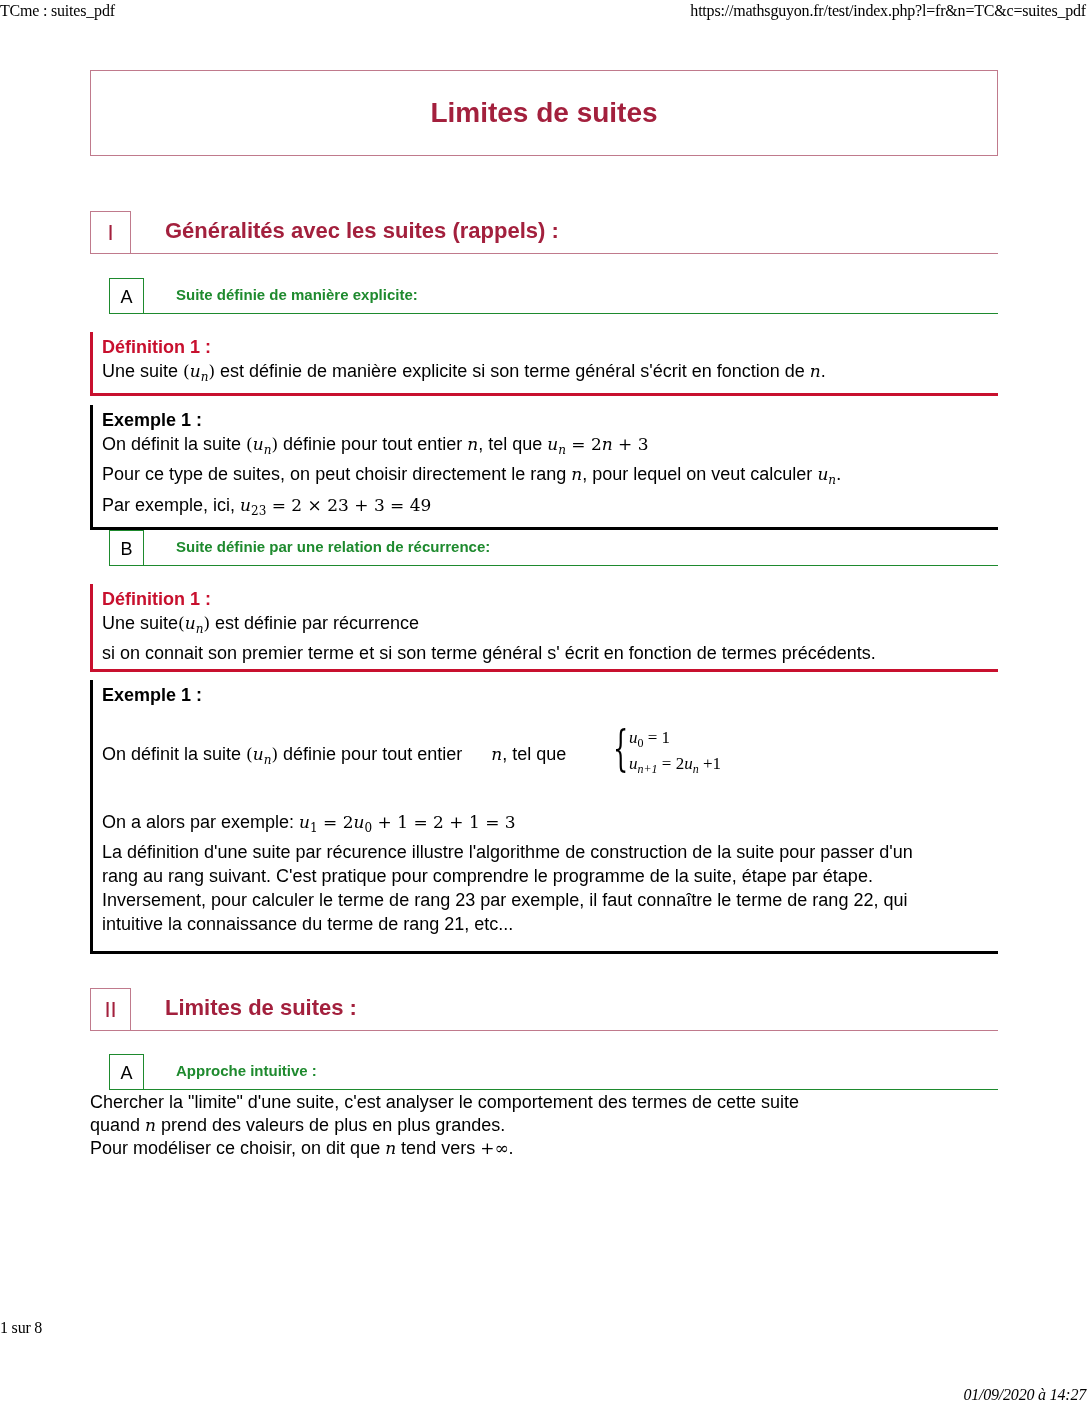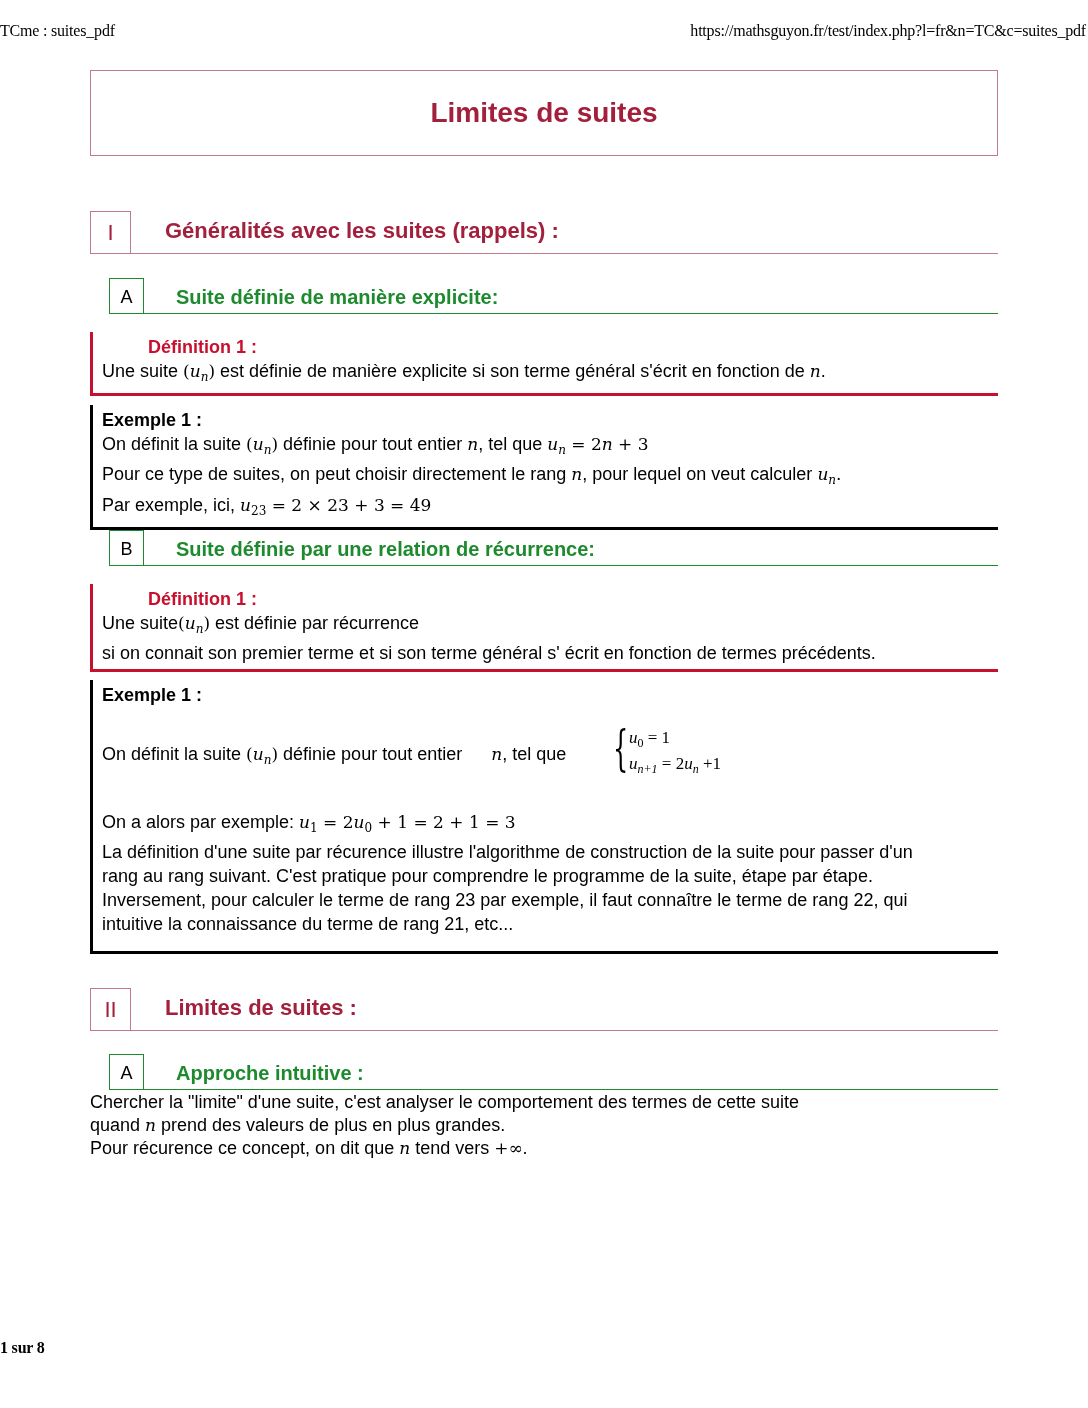--- a/index.html
+++ b/index.html
@@ -2,25 +2,25 @@
 <html><head>
   <meta charset="utf-8">
   <style>
     html, body { margin: 0; padding: 0; }
     body {
       width: 1088px; height: 1408px; position: relative; background: #ffffff;
       font-family: "Liberation Sans", sans-serif; color: #000; overflow: hidden;
     }
     .hdr, .ftr {
       position: absolute; font-family: "Liberation Serif", serif; font-size: 16px;
-      color: #000; white-space: nowrap; letter-spacing: -0.2px; margin-top: 20px;
+      color: #000; white-space: nowrap; letter-spacing: -0.2px;
     }
     .hdr-left { left: 0; top: 2px; }
     .hdr-right { right: 2px; top: 2px; }
-    .ftr-left { left: 0; top: 1319px; font-weight: bold; }
+    .ftr-left { left: 0; top: 1319px; }
     .ftr-right { right: 2px; top: 1386px; font-style: italic; }
 
     .content { position: absolute; left: 90px; top: 70px; width: 908px; }
 
     .title-box {
       border: 1px solid #c07a8c; height: 86px; display: flex; align-items: center;
       justify-content: center; box-sizing: border-box;
     }
     .title-box h1 {
       margin: 8px; font-size: 28px; font-weight: bold; color: #a3203d;
@@ -43,30 +43,30 @@
     .sub-h {
       position: absolute; left: 19px; width: 889px; height: 36px;
       border-bottom: 1px solid #1e8a2e; box-sizing: border-box;
     }
     .sub-num {
       position: absolute; left: 0; top: 0; width: 35px; height: 36px;
       border: 1px solid #1e8a2e; border-bottom: none; box-sizing: border-box;
       text-align: center; line-height: 36px; font-size: 18px; color: #000;
     }
     .sub-title {
-      position: absolute; left: 67px; top: 8px; font-size: 20px; font-weight: bold;
+      position: absolute; left: 67px; top: 8px; font-size: 15px; font-weight: bold;
       color: #1e8a2e; white-space: nowrap;
     }
 
     .defbox {
       position: absolute; left: 0; width: 908px; box-sizing: border-box;
       border-left: 3px solid #c8102e; border-bottom: 3px solid #c8102e;
       padding: 3px 0 4px 9px; font-size: 18px; line-height: 24px;
     }
-    .defbox .lbl { color: #c8102e; font-weight: bold; margin-left: 46px; }
+    .defbox .lbl { color: #c8102e; font-weight: bold; }
     .exbox {
       position: absolute; left: 0; width: 908px; box-sizing: border-box;
       border-left: 3px solid #000; border-bottom: 3px solid #000;
       padding: 3px 0 4px 9px; font-size: 18px; line-height: 24px;
     }
     .exbox .lbl { font-weight: bold; }
     .line { white-space: nowrap; }
     .m { font-family: "DejaVu Serif", serif; font-style: italic; font-size: 17px; }
     .mr { font-family: "DejaVu Serif", serif; font-size: 17px; }
     sub { font-size: 12px; }
@@ -166,19 +166,19 @@
   </div>
 
   <div class="sub-h" style="top:984px;">
     <div class="sub-num">A</div>
     <div class="sub-title">Approche intuitive :</div>
   </div>
 
   <div class="para" style="top:1021px;">
     <div>Chercher la "limite" d'une suite, c'est analyser le comportement des termes de cette suite</div>
     <div><span>quand </span><span class="m">n</span><span> prend des valeurs de plus en plus grandes.</span></div>
-    <div><span>Pour récurence ce concept, on dit que </span><span class="m">n</span><span> tend vers </span><span class="mr">+∞</span><span>.</span></div>
+    <div><span>Pour modéliser ce choisir, on dit que </span><span class="m">n</span><span> tend vers </span><span class="mr">+∞</span><span>.</span></div>
   </div>
 
 </div>
 
 <div class="ftr ftr-left">1 sur 8</div>
 <div class="ftr ftr-right">01/09/2020 à 14:27</div>
 
 </body></html>

